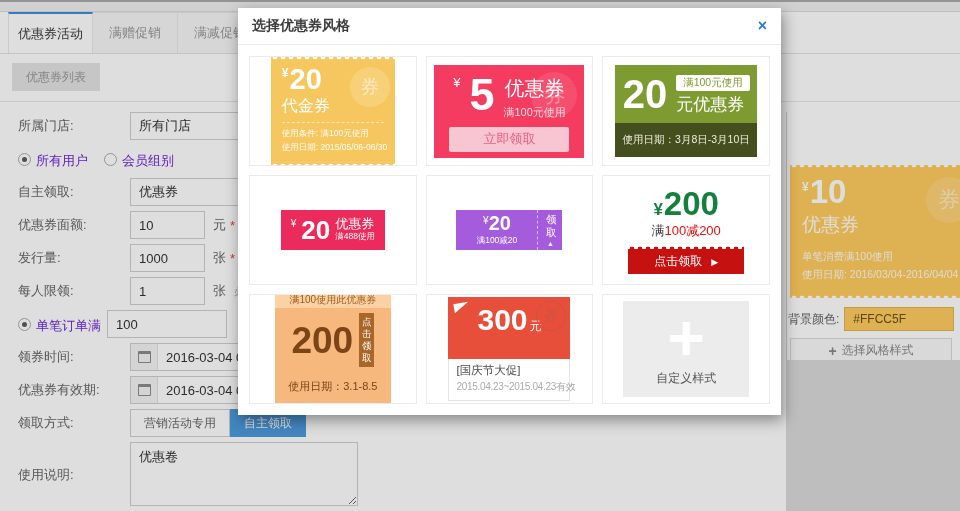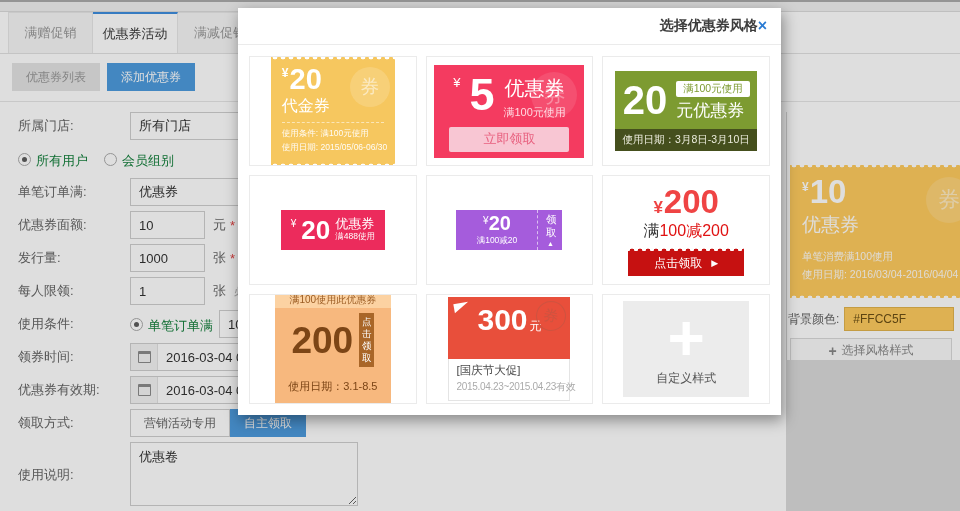--- a/index.html
+++ b/index.html
@@ -29,21 +29,21 @@
   .frow.top { align-items:flex-start; }
   .frow.top .flabel { margin-top:24px; }
   .flabel { width:112px; font-size:13px; color:#666; flex:none; }
   .tinput { height:28px; border:1px solid #CFCFCF; background:#fff; font-size:13px; color:#333; padding:0 8px; }
   .w165 { width:165px; } .w75 { width:75px; } .w120 { width:120px; }
   .unit { margin-left:8px; color:#666; font-size:13px; }
   .req { color:#E04343; margin-left:4px; font-size:13px; }
   .hint { color:#B2B2B2; font-size:12px; margin-left:8px; white-space:nowrap; }
   .radio { width:13px; height:13px; border:1px solid #ABABAB; border-radius:50%; background:#fff; position:relative; flex:none; }
   .radio.checked::after { content:""; position:absolute; inset:3px; border-radius:50%; background:#5C5C5C; }
-  .rlabel { font-size:13px; color:#15803d; margin:4px 16px 0 5px; }
+  .rlabel { font-size:13px; color:#6d28d9; margin:4px 16px 0 5px; }
   .rlabel.tight { margin-right:6px; }
   .datebox { display:flex; align-items:center; width:200px; height:28px; border:1px solid #CFCFCF; background:#fff; }
   .calseg { width:27px; height:100%; background:#F4F4F4; border-right:1px solid #E2E2E2;
             display:flex; align-items:center; justify-content:center; flex:none; }
   .cal-glyph { width:13px; height:12px; border:1px solid #8C8C8C; border-top:3px solid #8C8C8C; border-radius:1px; }
   .dateval { font-size:13px; color:#333; padding-left:8px; white-space:nowrap; }
   .mbtn { height:28px; padding:0 13px; font-size:12px; border:1px solid #CFCFCF; background:#fff; color:#666; cursor:pointer; }
   .mbtn.sel { background:var(--blueBtn); border-color:var(--blueBtn); color:#fff; }
   .tarea { width:228px; height:64px; border:1px solid #CFCFCF; font-size:13px; color:#333;
            padding:5px 8px; resize:vertical; font-family:inherit; }
@@ -68,21 +68,21 @@
                  color:#6B4F15; font-size:12px; padding:0 8px; }
   .pv-style-btn { position:absolute; left:790px; top:326px; width:162px; height:25px;
                   background:#FAFAFA; border:1px solid #D9D9D9; color:#888; font-size:12px;
                   display:flex; align-items:center; justify-content:center; gap:5px; cursor:pointer; }
   .pv-plus { font-weight:bold; font-size:14px; }
 
   
   .overlay { position:absolute; inset:0; background:rgba(0,0,0,0.13); z-index:50; }
   .modal { position:absolute; left:238px; top:8px; width:543px; height:407px; background:#fff;
            z-index:100; box-shadow:2px 5px 14px rgba(0,0,0,0.4); }
-  .m-head { height:37px; display:flex; align-items:center; justify-content:flex-end;
+  .m-head { height:37px; display:flex; align-items:center; justify-content:space-between;
             padding:0 14px; border-bottom:1px solid #EBEBEB; }
   .m-title { font-size:14px; font-weight:bold; color:#3C3C3C; }
   .m-close { color:#2A7BD3; font-size:16px; font-weight:bold; cursor:pointer; line-height:1; }
   .m-grid { display:grid; grid-template-columns:repeat(3,1fr); grid-auto-rows:1fr; gap:9px;
             padding:11px; height:calc(100% - 37px); }
   .cell { border:1px solid #EBEBEB; background:#fff; display:flex; flex-direction:column;
           align-items:center; justify-content:center; position:relative; overflow:hidden; cursor:pointer; }
 
   
   .goldc { width:124px; --c:var(--gold); }
@@ -104,21 +104,21 @@
   .p-btn { display:block; margin:7px auto 0; width:120px; height:25px; border:none; border-radius:2px;
            background:var(--pinkBtnBg); color:#E8607F; font-size:13px; cursor:pointer; }
   .pinkc .wm { background:rgba(255,255,255,0.10); color:rgba(255,255,255,0.35); }
 
   
   .greenc { width:142px; }
   .gr-main { background:var(--green); height:58px; display:flex; align-items:center; justify-content:center; gap:9px; }
   .gr-amt { color:#fff; font-size:40px; font-weight:bold; line-height:1; }
   .gr-badge { background:#fff; color:var(--green); font-size:10.5px; padding:1px 7px; border-radius:2px; display:inline-block; }
   .gr-title { color:#fff; font-size:17px; margin-top:2px; }
-  .gr-foot { background:var(--greenDark); color:#EDEDDE; font-size:10.5px; height:22px;
+  .gr-foot { background:var(--greenDark); color:#EDEDDE; font-size:10.5px; height:34px;
              display:flex; align-items:center; justify-content:center; white-space:nowrap; }
 
   
   .redb { background:var(--redBanner); width:104px; height:40px; display:flex; align-items:center;
           justify-content:center; gap:5px; color:#fff; }
   .rb-cur { font-size:10px; margin-top:-14px; }
   .rb-amt { font-size:26px; font-weight:bold; }
   .rb-title { font-size:13px; line-height:1.15; }
   .rb-cond { font-size:8.5px; }
 
@@ -129,22 +129,22 @@
   .pu-cur { font-size:10px; vertical-align:6px; }
   .pu-amt { font-size:20px; font-weight:bold; line-height:1; }
   .pu-cond { font-size:8.5px; margin-top:1px; }
   .pu-right { width:24px; display:flex; flex-direction:column; align-items:center; justify-content:center; }
   .pu-action { width:12px; font-size:10.5px; line-height:1.2; word-break:break-all; text-align:right; }
   .pu-arrow { font-size:7px; margin-top:1px; }
 
   
   .whitec { text-align:center; }
   .w-cur { font-size:17px; font-weight:bold; margin-right:1px; }
-  .w-amt { color:#ef4444; font-size:33px; font-weight:bold; line-height:1.1; }
-  .w-cond { font-size:16px; margin:0 0 5px; }
+  .w-amt { color:#15803d; font-size:33px; font-weight:bold; line-height:1.1; }
+  .w-cond { font-size:13px; margin:0 0 5px; }
   .w-cond .pfx { color:#333; } .w-cond .red { color:#E01212; }
   .w-band { width:116px; margin:0 auto; }
   .band-bumps { height:4px; background-image:radial-gradient(circle at 4px 4px, var(--bandRed) 2.4px, transparent 2.6px);
                 background-size:8px 4px; background-repeat:repeat-x; }
   .band-main { background:var(--bandRed); height:25px; color:#fff; font-size:12px;
                display:flex; align-items:center; justify-content:center; gap:9px; }
   .band-arrow { font-size:9px; }
 
   
   .orangec { width:116px; --c:var(--orange); }
@@ -179,43 +179,42 @@
   .custom-label { color:#555; font-size:12px; margin-top:4px; }
 </style>
 </head>
 <body>
 
 <div class="page">
   <div class="topstrip"></div>
   <div class="content">
 
     <div class="tabbar">
+      <div class="tab active">优惠券活动</div>
       <div class="tab">满赠促销</div>
-      <div class="tab active">优惠券活动</div>
       <div class="tab">满减促销</div>
     </div>
 
     <div class="subnav">
       <button class="subbtn gray">优惠券列表</button>
-      <button class="subbtn blue">添加优惠券</button>
     </div>
 
     <div class="form">
       <div class="frow">
         <span class="flabel">所属门店:</span>
         <input class="tinput w165" value="所有门店" style="">
       </div>
       <div class="frow">
         <span class="radio checked"></span>
         <span class="rlabel">所有用户</span>
         <span class="radio"></span>
         <span class="rlabel">会员组别</span>
       </div>
       <div class="frow">
-        <span class="flabel">单笔订单满:</span>
+        <span class="flabel">自主领取:</span>
         <input class="tinput w165" value="优惠券" style="">
       </div>
       <div class="frow">
         <span class="flabel">优惠券面额:</span>
         <input class="tinput w75" value="10" style="">
         <span class="unit">元</span>
         <span class="req">*</span>
       </div>
       <div class="frow">
         <span class="flabel">发行量:</span>
@@ -223,21 +222,20 @@
         <span class="unit">张</span>
         <span class="req">*</span>
       </div>
       <div class="frow">
         <span class="flabel">每人限领:</span>
         <input class="tinput w75" value="1" style="">
         <span class="unit">张</span>
         <span class="hint">必须为正整数</span>
       </div>
       <div class="frow">
-        <span class="flabel">使用条件:</span>
         <span class="radio checked"></span>
         <span class="rlabel tight">单笔订单满</span>
         <input class="tinput w120" value="100" style="">
       </div>
       <div class="frow">
         <span class="flabel">领券时间:</span>
         <div class="datebox">
           <span class="calseg">
               <span class="cal-glyph"></span>
             </span>

